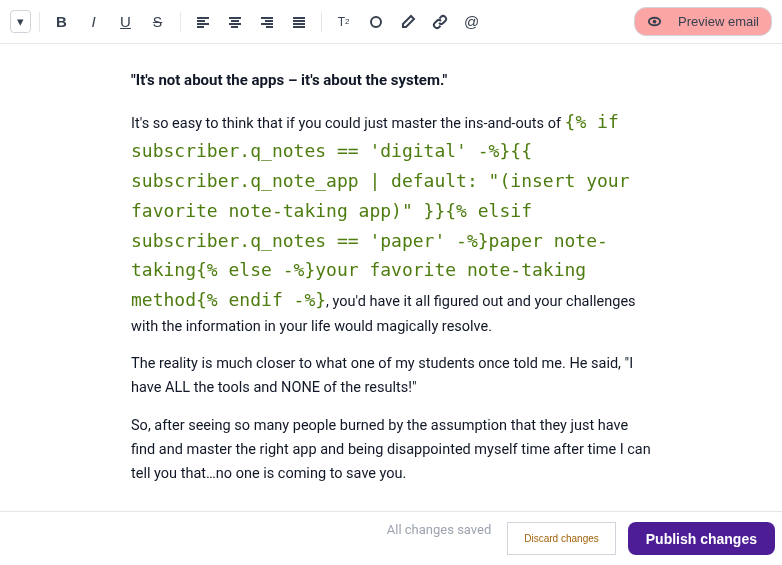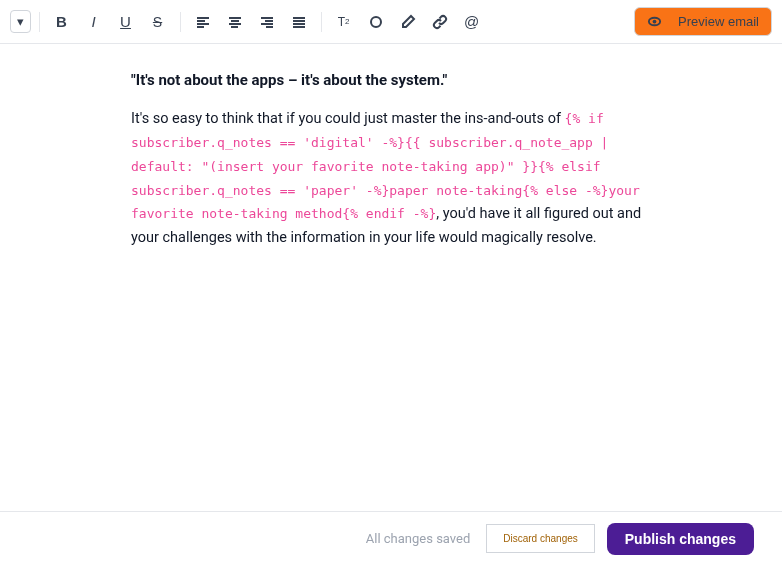--- a/index.html
+++ b/index.html
@@ -57,24 +57,24 @@
       font-weight: 500;
     }
     .toolbar-btn.bold { font-weight: 700; }
     .toolbar-btn.italic { font-style: italic; }
     .preview-btn {
       margin-left: auto;
       display: flex;
       align-items: center;
       gap: 16px;
       border: 1px solid #d1d5db;
-      border-radius: 6px;
+      border-radius: 12px;
       padding: 6px 12px;
       cursor: pointer;
-      background: #f97316;
+      background: #fca5a5;
       font-size: 13px;
       color: #374151;
       font-weight: 500;
     }
 
     
     .editor-area {
       flex: 1;
       overflow-y: auto;
       padding: 24px 80px;
@@ -89,31 +89,30 @@
     }
     .editor-content p {
       margin-bottom: 14px;
     }
     .editor-content .quote-bold {
       font-weight: 700;
       font-size: 15px;
       margin-bottom: 14px;
     }
     .editor-content .template-tag {
-      color: #ec4899;
+      color: #4d7c0f;
       font-family: monospace;
-      font-size: 13px;
+      font-size: 18px;
     }
 
     
     .footer {
       display: flex;
-      align-items: center;
       justify-content: flex-end;
-      padding: 10px 28px;
+      padding: 10px 7px;
       border-top: 1px solid #e5e7eb;
       background: #fff;
       gap: 12px;
       flex-shrink: 0;
       min-height: 54px;
     }
     .status-text {
       font-size: 13px;
       color: #9ca3af;
       margin-right: 4px;
@@ -229,20 +228,22 @@
     <span>Preview email</span>
   </button>
 </div>
 
 <div class="editor-area">
   <div class="editor-content">
     <p class="quote-bold">"It's not about the apps – it's about the system."</p>
     <p>
       <span>It's so easy to think that if you could just master the ins-and-outs of </span><span class="template-tag">{% if subscriber.q_notes == 'digital' -%}{{ subscriber.q_note_app | default: "(insert your favorite note-taking app)" }}{% elsif subscriber.q_notes == 'paper' -%}paper note-taking{% else -%}your favorite note-taking method{% endif -%}</span><span>, you'd have it all figured out and your challenges with the information in your life would magically resolve.</span>
     </p>
+    <p>The reality is much closer to what one of my students once told me. He said, "I have ALL the tools and NONE of the results!"</p>
+    <p>So, after seeing so many people burned by the assumption that they just have find and master the right app and being disappointed myself time after time I can tell you that…no one is coming to save you.</p>
 
   </div>
 </div>
 
 <div class="footer">
   <span class="status-text">All changes saved</span>
   <button class="discard-btn">Discard changes</button>
   <button class="publish-btn">Publish changes</button>
 </div>
 

